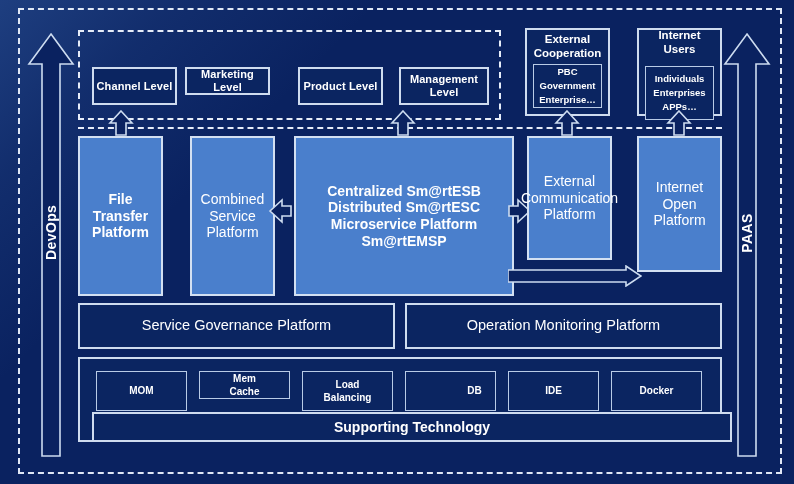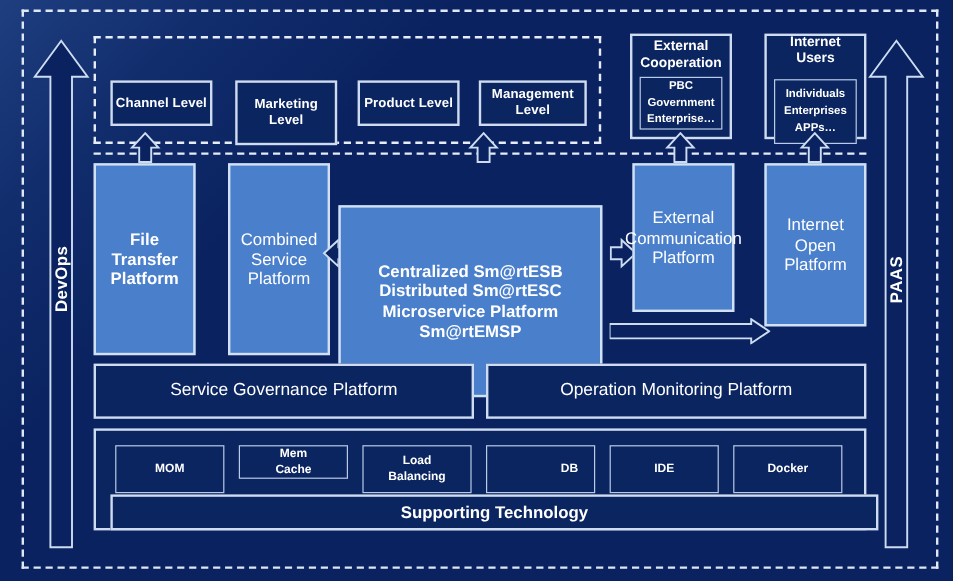--- a/index.html
+++ b/index.html
@@ -96,21 +96,21 @@
       <polygon class="arrow-fill" points="25,4 47,34 34,34 34,426 16,426 16,34 3,34"></polygon>
     </svg>
   </div>
   <div class="side-label right" style="left:720px;top:225px;width:54px;text-align:center;">PAAS</div>
 
   <div class="abs top-dash" style="left:78px;top:30px;width:423px;height:90px;"></div>
 
   <div class="abs navy-box ctr t-lvl" style="left:92px;top:67px;width:85px;height:38px;">
     <span>Channel Level</span>
   </div>
-  <div class="abs navy-box ctr t-lvl" style="left:196px;top:67px;width:85px;height:54px;">
+  <div class="abs navy-box ctr t-lvl" style="left:185px;top:67px;width:85px;height:28px;">
     <span>Marketing Level</span>
   </div>
   <div class="abs navy-box ctr t-lvl" style="left:298px;top:67px;width:85px;height:38px;">
     <span>Product Level</span>
   </div>
   <div class="abs navy-box ctr t-lvl" style="left:399px;top:67px;width:90px;height:38px;">
     <span>Management Level</span>
   </div>
 
   <div class="abs navy-box" style="left:525px;top:28px;width:85px;height:88px;">
@@ -162,21 +162,21 @@
 Service
 Platform</span>
   </div>
 
   <div class="abs" style="left:268px;top:198px;width:24px;height:26px;">
     <svg width="24" height="26" viewBox="0 0 24 26">
       <polygon class="arrow-fill" points="2,13 14,2 14,8 23,8 23,18 14,18 14,24"></polygon>
     </svg>
   </div>
 
-  <div class="abs blue-box ctr t-center" style="left:282px;top:136px;width:220px;height:160px;margin-top:35px;">
+  <div class="abs blue-box ctr t-center" style="left:294px;top:136px;width:220px;height:160px;">
     <span style="white-space:pre-line;">Centralized Sm@rtESB
 Distributed Sm@rtESC
 Microservice Platform Sm@rtEMSP</span>
   </div>
 
   <div class="abs" style="left:508px;top:198px;width:24px;height:26px;">
     <svg width="24" height="26" viewBox="0 0 24 26">
       <polygon class="arrow-fill" points="22,13 10,2 10,8 1,8 1,18 10,18 10,24"></polygon>
     </svg>
   </div>

